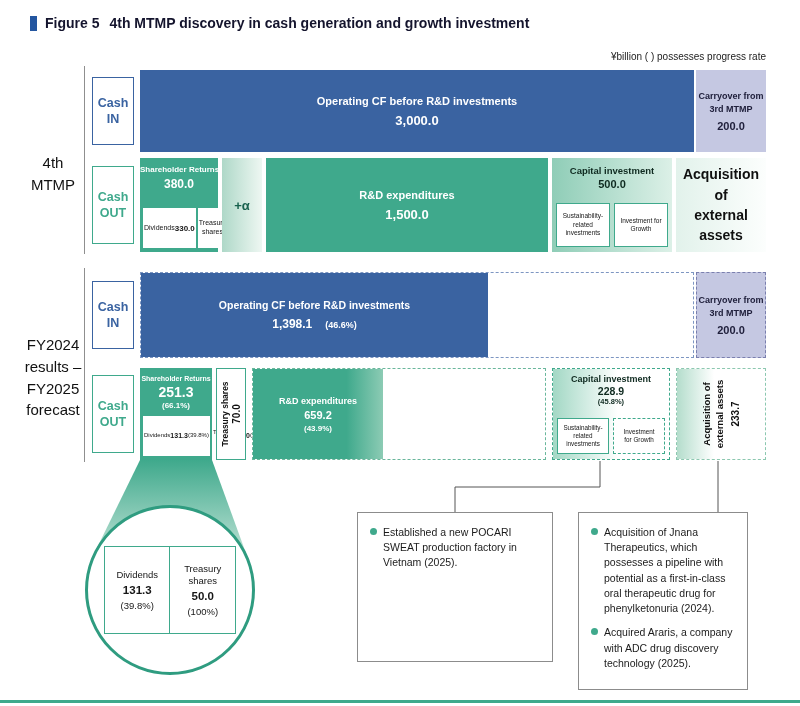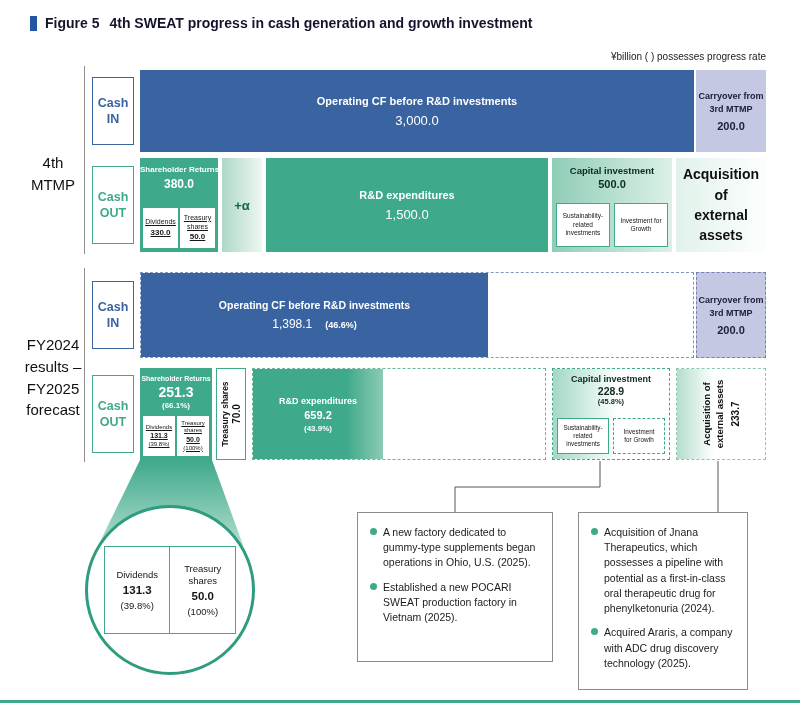--- a/index.html
+++ b/index.html
@@ -22,39 +22,39 @@
   .inout-label { display:flex; align-items:center; justify-content:center; text-align:center;
     background:#fff; font-weight:bold; font-size:12.5px; line-height:1.3; }
   .inout-label.blue { border:1.5px solid #3a63a1; color:#3a63a1; }
   .inout-label.teal { border:1.5px solid #3fa98c; color:#3fa98c; }
 
   .bar-blue, .bar-teal { color:#fff; display:flex; flex-direction:column; align-items:center;
     justify-content:center; gap:6px; text-align:center; }
   .bar-blue { background:#3a63a1; }
   .bar-teal { background:#3fa98c; }
   .bar-title { font-size:11px; font-weight:bold; }
-  .bar-value { font-size:13px; font-weight:normal; }
+  .bar-value { font-size:13px; font-weight:bold; }
   .bar-progress { font-size:9px; font-weight:bold; }
   .value-row { display:flex; align-items:baseline; gap:13px; justify-content:center; }
 
   .carryover { background:#c5c8e2; color:#20203c; display:flex; flex-direction:column;
     align-items:center; justify-content:center; gap:4px; text-align:center; }
   .carry-title { font-size:9px; font-weight:bold; line-height:1.4; }
   .carry-value { font-size:11px; font-weight:bold; }
   .carryover.dashed { border:1px dashed #7a7fae; }
 
   .sr-box { background:#3fa98c; color:#fff; text-align:center; padding-top:7px; }
   .sr-title { font-size:8px; font-weight:bold; white-space:nowrap; }
   .sr-box.compact .sr-title { font-size:7px; }
   .sr-value { font-size:12px; font-weight:bold; margin-top:3px; }
   .sr-box.compact .sr-value { font-size:14px; margin-top:2px; }
   .sr-progress { font-size:8px; font-weight:bold; margin-top:1px; }
   .sr-subs { position:absolute; left:3px; right:3px; bottom:4px; display:flex; gap:2px; }
-  .sub-box { flex:1; background:#fff; color:#161616; display:flex; flex-direction:column;
-    align-items:center; justify-content:center; padding:2px 1px; line-height:1.25; min-height:40px;text-decoration:underline; }
+  .sub-box { flex:1; background:#fff; color:#161616; display:flex; flex-direction:row;
+    align-items:center; justify-content:center; padding:2px 1px; line-height:1.25; min-height:40px; }
   .sub-label { font-size:7px; }
   .sub-value { font-size:8px; font-weight:bold; margin-top:1px; }
   .sub-progress { font-size:6.5px; }
   .sr-box.compact .sub-label { font-size:6px; }
   .sr-box.compact .sub-value { font-size:7px; }
   .sr-box.compact .sub-progress { font-size:6px; }
 
   .plus-alpha { background:linear-gradient(90deg,#aed8c8,#eef7f2); color:#17614d;
     font-weight:bold; font-size:13px; display:flex; align-items:center; justify-content:center; }
 
@@ -126,21 +126,21 @@
   .bottom-rule { background:#3fa98c; }
 </style>
 </head>
 <body>
 
 <div class="page">
 
   <div class="abs figure-title" style="left:30px; top:15px;">
     <span class="title-marker"></span>
     <span class="title-prefix">Figure 5</span>
-    <span class="title-text">4th SWEAT progress in cash generation and growth investment</span>
+    <span class="title-text">4th MTMP discovery in cash generation and growth investment</span>
   </div>
   <div class="abs unit-note" style="right:34px; top:51px;">¥billion ( ) possesses progress rate</div>
 
   <svg class="abs" width="800" height="706" viewBox="0 0 800 706" style="left:0; top:0; z-index:1; pointer-events:none;">
     <defs>
       <linearGradient id="coneGrad" x1="0" y1="0" x2="0" y2="1">
         <stop offset="0" stop-color="#3fa98c"></stop>
         <stop offset="1" stop-color="#bfe3d6"></stop>
       </linearGradient>
     </defs>
@@ -310,24 +310,20 @@
         <span class="mag-label">Treasury shares</span>
         <span class="mag-value">50.0</span>
         <span class="mag-progress">(100%)</span>
       </div>
     </div>
   </div>
 
   <div class="abs callout" style="left:357px; top:512px; width:196px; height:150px;">
     <div class="bullet-item">
       <span class="bullet"></span>
-      <span>A new factory dedicated to gummy-type supplements began operations in Ohio, U.S. (2025).</span>
-    </div>
-    <div class="bullet-item">
-      <span class="bullet"></span>
       <span>Established a new POCARI SWEAT production factory in Vietnam (2025).</span>
     </div>
   </div>
 
   <div class="abs callout" style="left:578px; top:512px; width:170px; height:178px;">
     <div class="bullet-item">
       <span class="bullet"></span>
       <span>Acquisition of Jnana Therapeutics, which possesses a pipeline with potential as a first-in-class oral therapeutic drug for phenylketonuria (2024).</span>
     </div>
     <div class="bullet-item">

